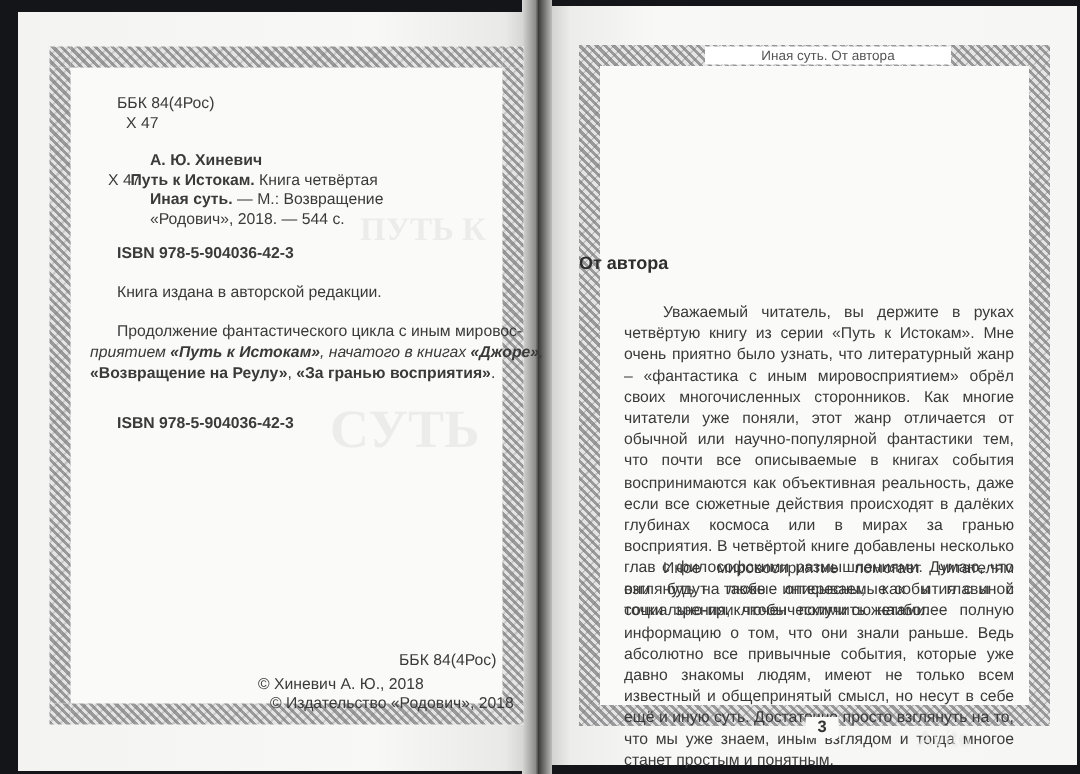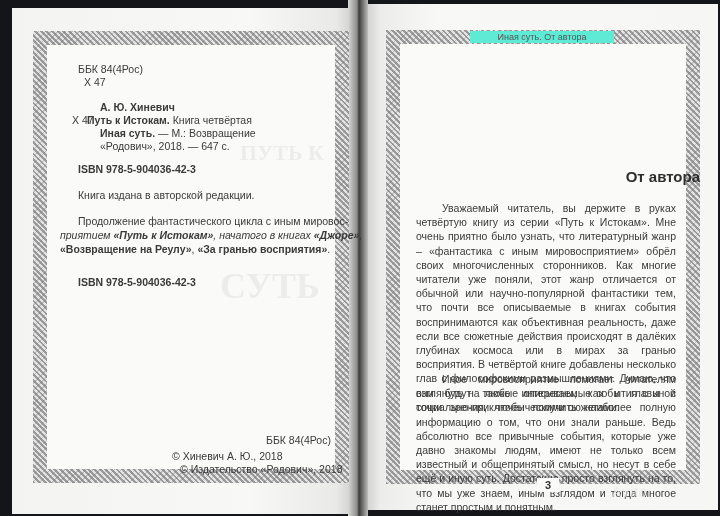--- a/index.html
+++ b/index.html
@@ -30,29 +30,29 @@
       repeating-linear-gradient(-45deg, rgba(120,120,120,.35) 0 1px, transparent 1px 5px);
     -webkit-mask: linear-gradient(#000,#000) content-box, linear-gradient(#000,#000);
     -webkit-mask-composite: xor; mask-composite: exclude;
   }
   .frame.left { left:33px; top:31px; width:316px; height:452px; }
   .frame.right { left:386px; top:30px; width:314px; height:454px; }
   .txt { position:absolute; color:#3a3a3a; font-size:10.5px; line-height:13px; white-space:nowrap; }
   .b { font-weight:bold; }
   .para { position:absolute; color:#3a3a3a; font-size:10.5px; line-height:14.2px; text-align:justify; }
   .header-strip {
-    position:absolute; left:470px; top:31px; width:144px; height:12px;
-    background:#5eead4; font-size:9px; color:#555; text-align:center; line-height:12px;
+    position:absolute; left:470px; top:31px; width:164px; height:12px;
+    background:#ffffff; font-size:9px; color:#555; text-align:center; line-height:12px;
   }
   .pagenum {
     position:absolute; left:537px; top:478px; width:22px; height:14px;
     background:#fafaf9; color:#333; font-size:11px; text-align:center; line-height:14px; font-weight:bold;
   }
-  .heading { position:absolute; left:386px; top:168px; width:314px; text-align:right;
-    font-size:15px; font-weight:bold; color:#2e2e2e; }
+  .heading { position:absolute; left:386px; top:168px; width:314px; text-align:left;
+    font-size:12px; font-weight:bold; color:#2e2e2e; }
   .ghost { position:absolute; color:rgba(120,120,120,.10); font-family:"Liberation Serif", serif; font-weight:bold; }
   .watermark { position:absolute; left:612px; top:484px; font-size:14px; font-weight:normal;
     color:rgba(255,255,255,.55); letter-spacing:1px; text-shadow:0 0 1px rgba(160,160,160,.4); }
 </style>
 </head>
 <body>
 
 <div class="page left"></div>
 <div class="page right"></div>
 <div class="spine"></div>
@@ -62,21 +62,21 @@
 
 <div class="ghost" style="left:240px;top:140px;font-size:22px;">ПУТЬ К</div>
 <div class="ghost" style="left:220px;top:265px;font-size:36px;">СУТЬ</div>
 
 <div class="txt" style="left:78px;top:63px;">ББК 84(4Рос)</div>
 <div class="txt" style="left:84px;top:76px;">Х 47</div>
 <div class="txt b" style="left:100px;top:101px;text-align:center;">А. Ю. Хиневич</div>
 <div class="txt" style="left:72px;top:114px;">Х 47</div>
 <div class="txt" style="left:87px;top:114px;text-align:center;"><span class="b">Путь к Истокам.</span><span> Книга четвёртая</span></div>
 <div class="txt" style="left:100px;top:127px;"><span class="b">Иная суть.</span><span>  — М.: Возвращение</span></div>
-<div class="txt" style="left:100px;top:140px;">«Родович», 2018. — 647 с.</div>
+<div class="txt" style="left:100px;top:140px;">«Родович», 2018. — 544 с.</div>
 <div class="txt b" style="left:78px;top:163px;">ISBN 978-5-904036-42-3</div>
 <div class="txt" style="left:78px;top:189px;">Книга издана в авторской редакции.</div>
 <div class="txt" style="left:78px;top:215px;">Продолжение фантастического цикла с иным мировос-</div>
 <div class="txt" style="left:60px;top:229px;font-style:italic;"><span>приятием </span><span class="b">«Путь к Истокам»</span><span>, начатого в книгах </span><span class="b">«Джоре»</span><span>,</span></div>
 <div class="txt" style="left:60px;top:243px;"><span class="b">«Возвращение на Реулу»</span><span>, </span><span class="b">«За гранью восприятия»</span><span>.</span></div>
 <div class="txt b" style="left:78px;top:276px;">ISBN 978-5-904036-42-3</div>
 <div class="txt" style="left:266px;top:434px;">ББК 84(4Рос)</div>
 <div class="txt" style="left:172px;top:450px;">© Хиневич А. Ю., 2018</div>
 <div class="txt" style="left:180px;top:463px;">© Издательство «Родович», 2018</div>
 

